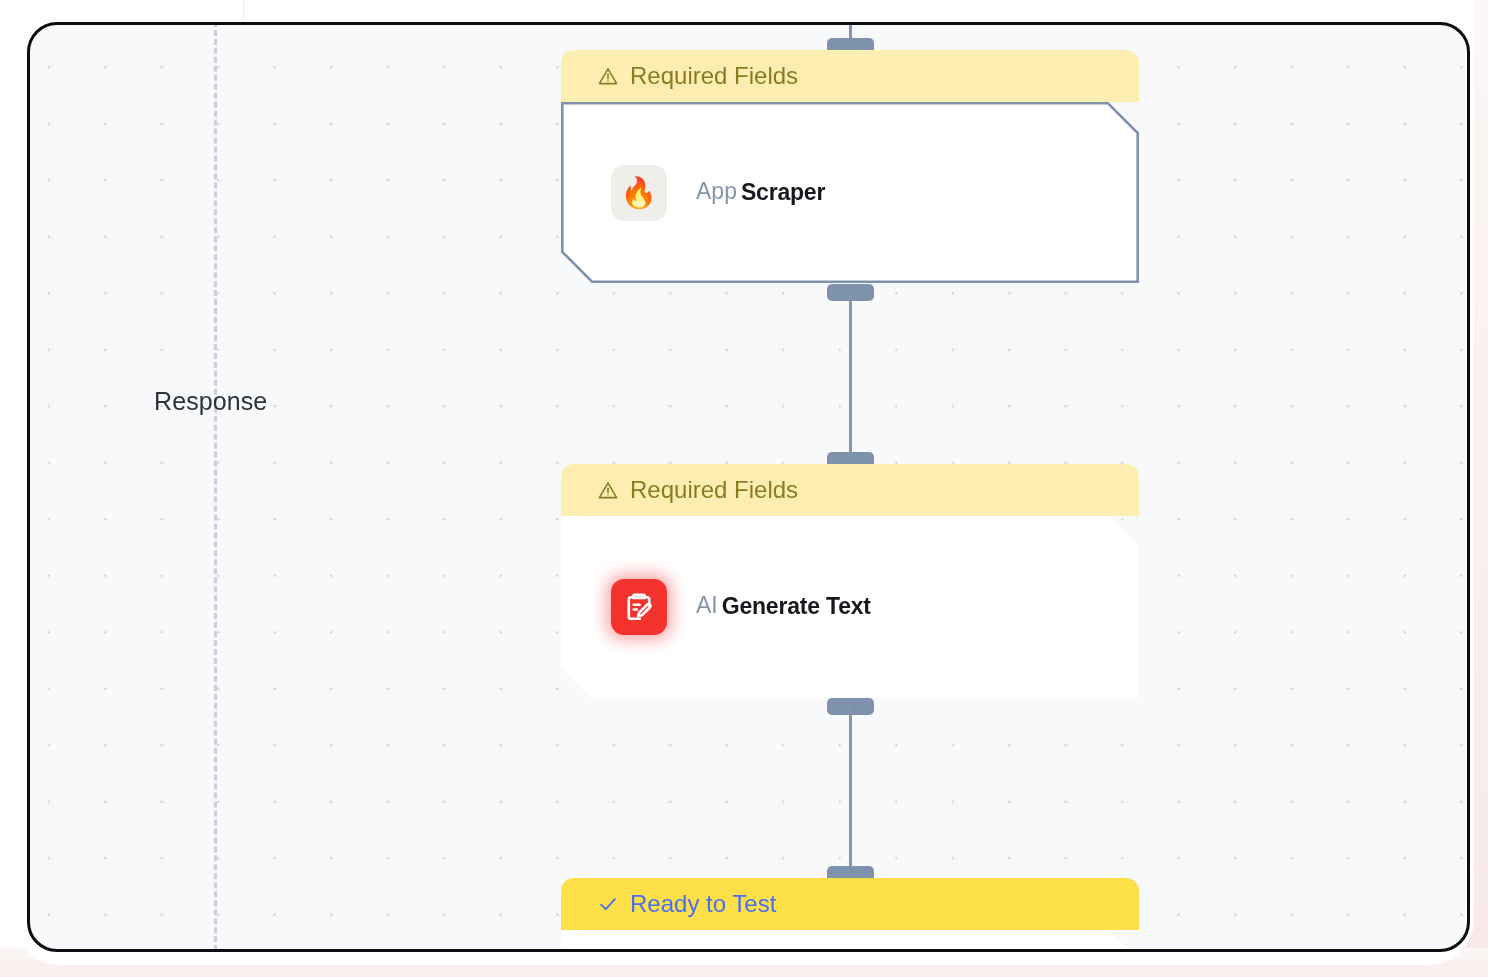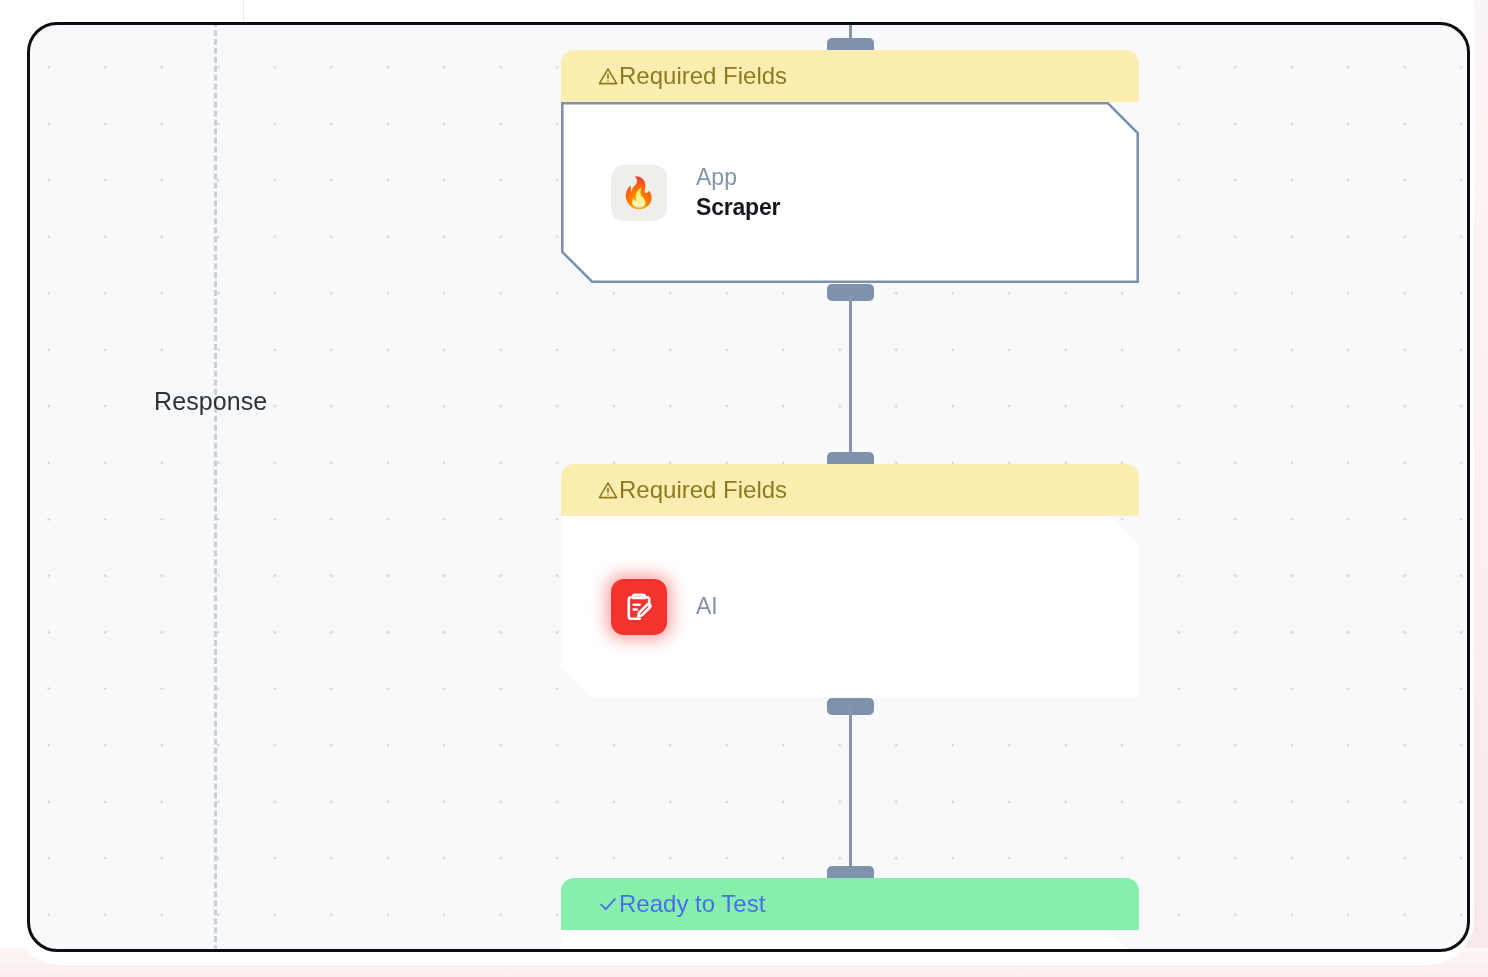--- a/index.html
+++ b/index.html
@@ -114,29 +114,30 @@
     position: absolute;
     width: 578px;
   }
   .node-banner {
     position: relative;
     height: 52px;
     box-sizing: border-box;
     padding: 0 0 0 36px;
     display: flex;
     align-items: center;
+    gap: 11px;
     font-size: 24px;
     border-radius: 13px 13px 0 0;
   }
   .banner-warn {
     background: #fceeb1;
     color: #8d7a22;
   }
   .banner-ready {
-    background: #86efac;
+    background: #fde047;
     color: #4b6ef0;
   }
   .banner-icon {
     display: inline-flex;
     align-items: center;
     justify-content: center;
     width: 22px;
     height: 22px;
     flex: 0 0 auto;
   }
@@ -170,21 +171,21 @@
   }
   .icon-app {
     background: #f0eeea;
     font-size: 30px;
     line-height: 1;
   }
   .icon-ai {
     background: #f4332f;
     box-shadow: 0 0 16px 5px rgba(244,51,47,.42);
   }
-  .node-text { display: flex; flex-direction: column; gap: 4px; }
+  .node-text { display: flex; gap: 4px; }
   .node-kicker {
     font-size: 23px;
     color: #8495a9;
     line-height: 1.1;
   }
   .node-title {
     font-size: 23px;
     font-weight: 700;
     color: #15181d;
     line-height: 1.15;
@@ -258,20 +259,21 @@
             <path d="M9 3.4h6a1.1 1.1 0 0 1 1.1 1.1v1.1H7.9V4.5A1.1 1.1 0 0 1 9 3.4Z"></path>
             <path d="M16.1 5.1h1.5a1.6 1.6 0 0 1 1.6 1.6v4.1"></path>
             <path d="M7.9 5.1H6.4a1.6 1.6 0 0 0-1.6 1.6v12a1.6 1.6 0 0 0 1.6 1.6h6.2"></path>
             <path d="M8.3 10.4h4.1"></path>
             <path d="M8.3 13.8h2.1"></path>
             <path d="M19.7 12.2 14 17.9l-2.6.7.7-2.6 5.7-5.7a1.35 1.35 0 0 1 1.9 1.9Z"></path>
           </svg>
         </div>
         <div class="node-text">
           <span class="node-kicker">AI</span>
+          <span class="node-title">Generate Text</span>
         </div>
       </div>
     </div>
 
     <div class="handle" style="left:797px; top:673px;"></div>
     <div class="conn-line" style="left:819px; top:682px; height:172px;"></div>
     <div class="handle" style="left:797px; top:841px;"></div>
 
     <div class="node" style="left:531px; top:853px;">
       <div class="node-banner banner-ready">

